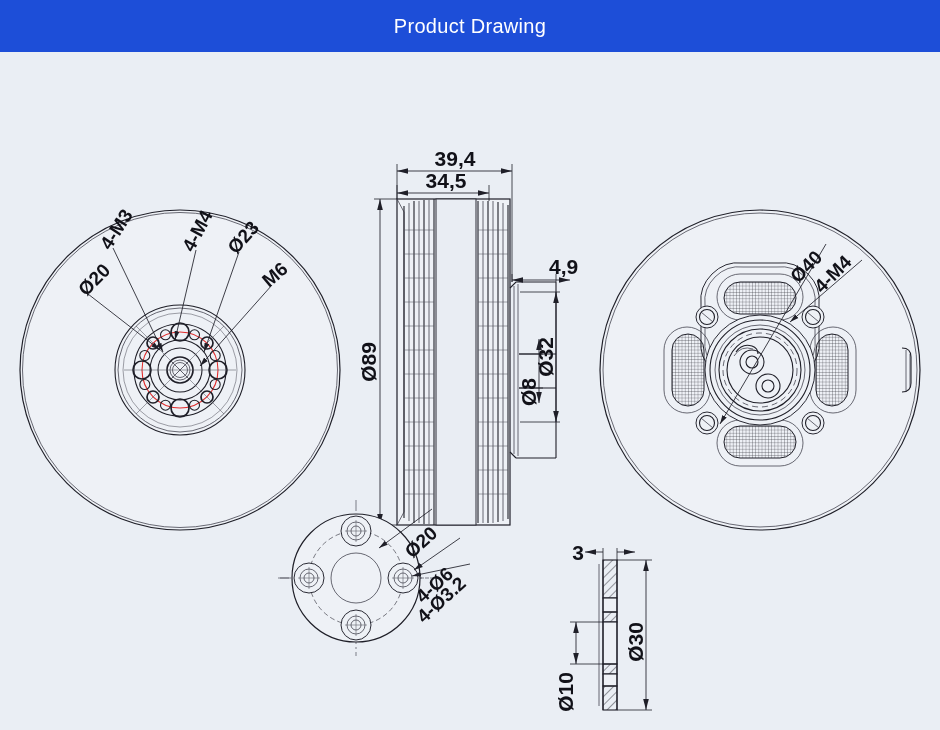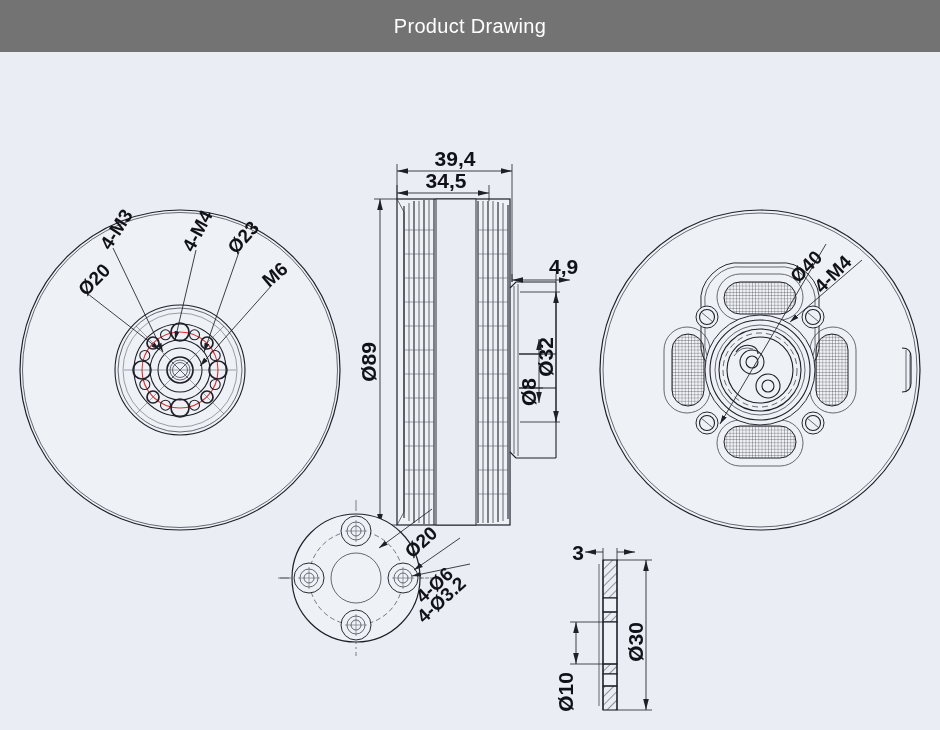--- a/index.html
+++ b/index.html
@@ -73,21 +73,21 @@
     font-size: 19px;
     font-weight: 700;
     fill: #111118;
   }
 </style>
 </head>
 <body>
 
 <div id="page" style="background: rgb(234, 238, 244);">
 
-  <div id="header-bar" style="background: #737373;">
+  <div id="header-bar" style="background: #1d4ed8;">
     <span id="header-title" style="color: rgb(255, 255, 255);">Product Drawing</span>
   </div>
 
   <div id="drawing-area">
   <svg class="sheet" viewBox="0 0 940 678" xmlns="http://www.w3.org/2000/svg">
 
     <defs>
       <marker id="arrL" markerWidth="12" markerHeight="8" refX="11" refY="4" orient="auto" markerUnits="userSpaceOnUse">
         <path d="M11,4 L0,1.2 L0,6.8 Z" fill="#1f1f28"></path>
       </marker>

